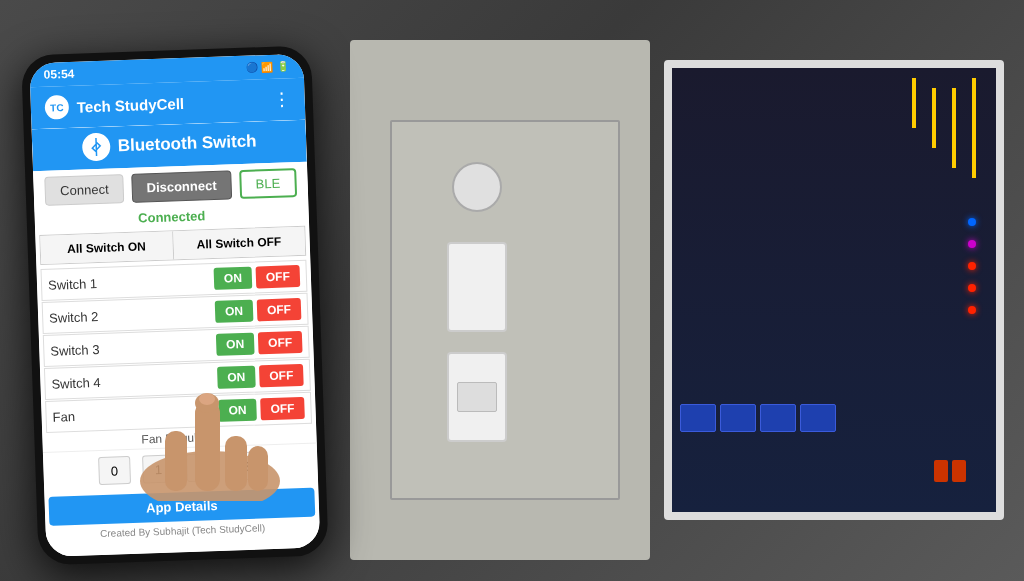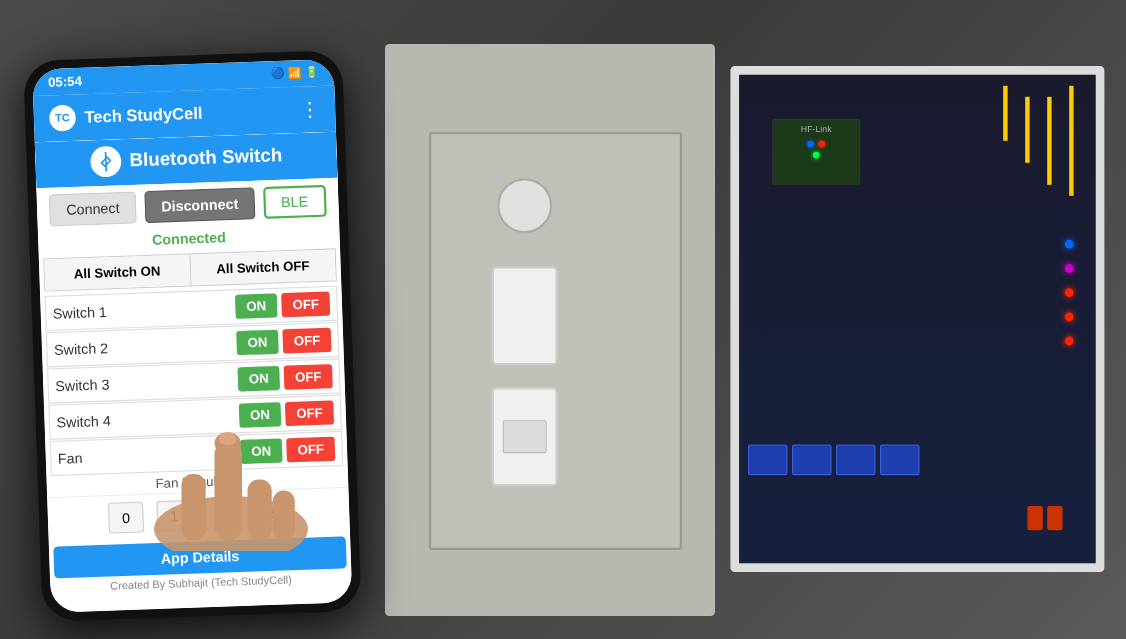--- a/index.html
+++ b/index.html
@@ -468,30 +468,20 @@
 </div>
 
 <div class="circuit-board">
   <div class="circuit-inner">
 
     <div class="wire-yellow"></div>
     <div class="wire-yellow2"></div>
     <div style="position:absolute; top:10px; right:20px; width:4px; height:100px; background:#ffcc00;"></div>
     <div style="position:absolute; top:10px; right:80px; width:4px; height:50px; background:#ffcc00;"></div>
 
-    <div class="hf-module">
-      <div class="hf-label">HF-Link</div>
-      <div style="display:flex; justify-content:center; gap:4px; margin-top:6px;">
-        <div style="width:6px;height:6px;background:#0066ff;border-radius:50%;box-shadow:0 0 4px #0066ff;"></div>
-        <div style="width:6px;height:6px;background:#ff2200;border-radius:50%;box-shadow:0 0 4px #ff2200;"></div>
-      </div>
-      <div style="display:flex; justify-content:center; gap:4px; margin-top:4px;">
-        <div style="width:6px;height:6px;background:#00ff44;border-radius:50%;box-shadow:0 0 4px #00ff44;"></div>
-      </div>
-    </div>
 
     <div class="leds-right">
       <div class="led-blue"></div>
       <div style="width:8px;height:8px;background:#cc00cc;border-radius:50%;box-shadow:0 0 6px #cc00cc;"></div>
       <div class="led-red"></div>
       <div class="led-red"></div>
       <div class="led-red"></div>
     </div>
 
     <div class="relay-row">

